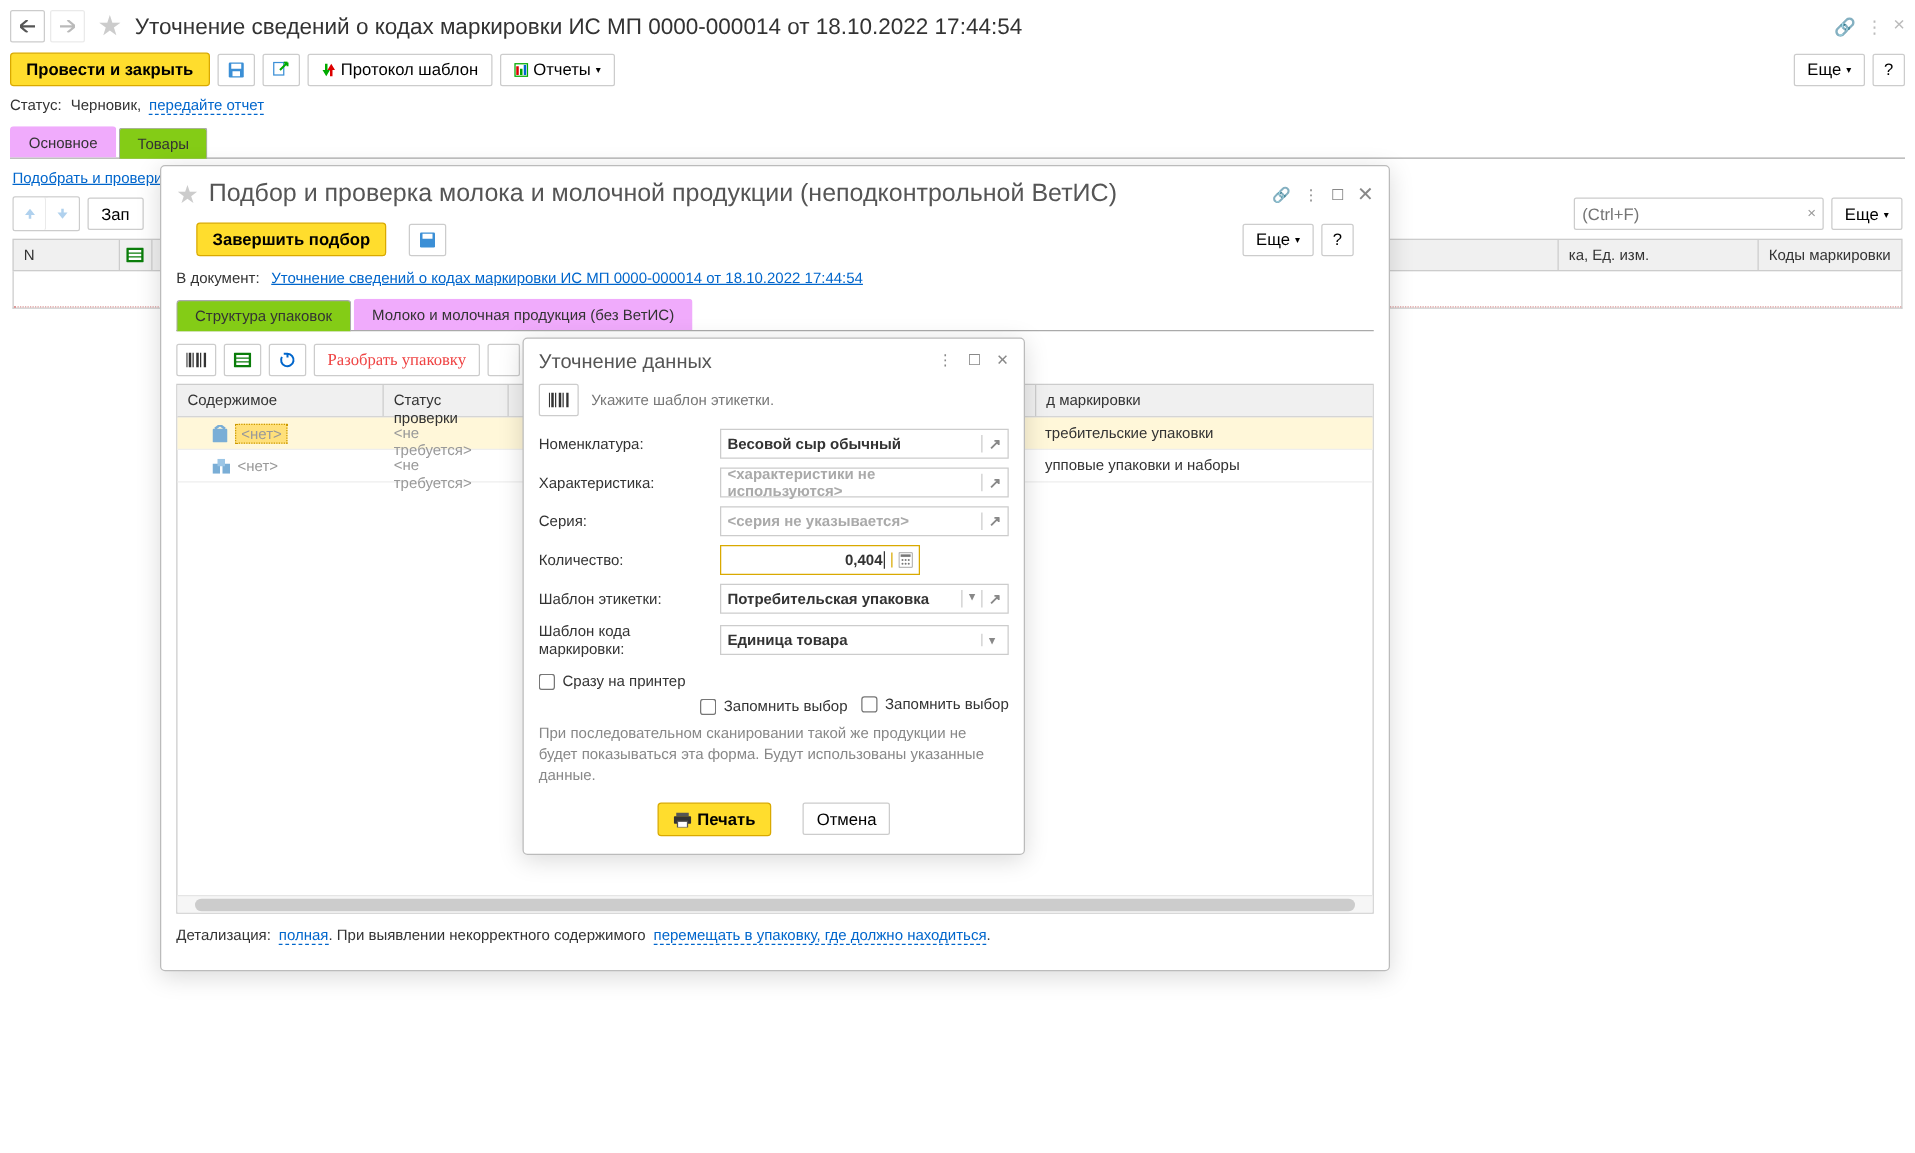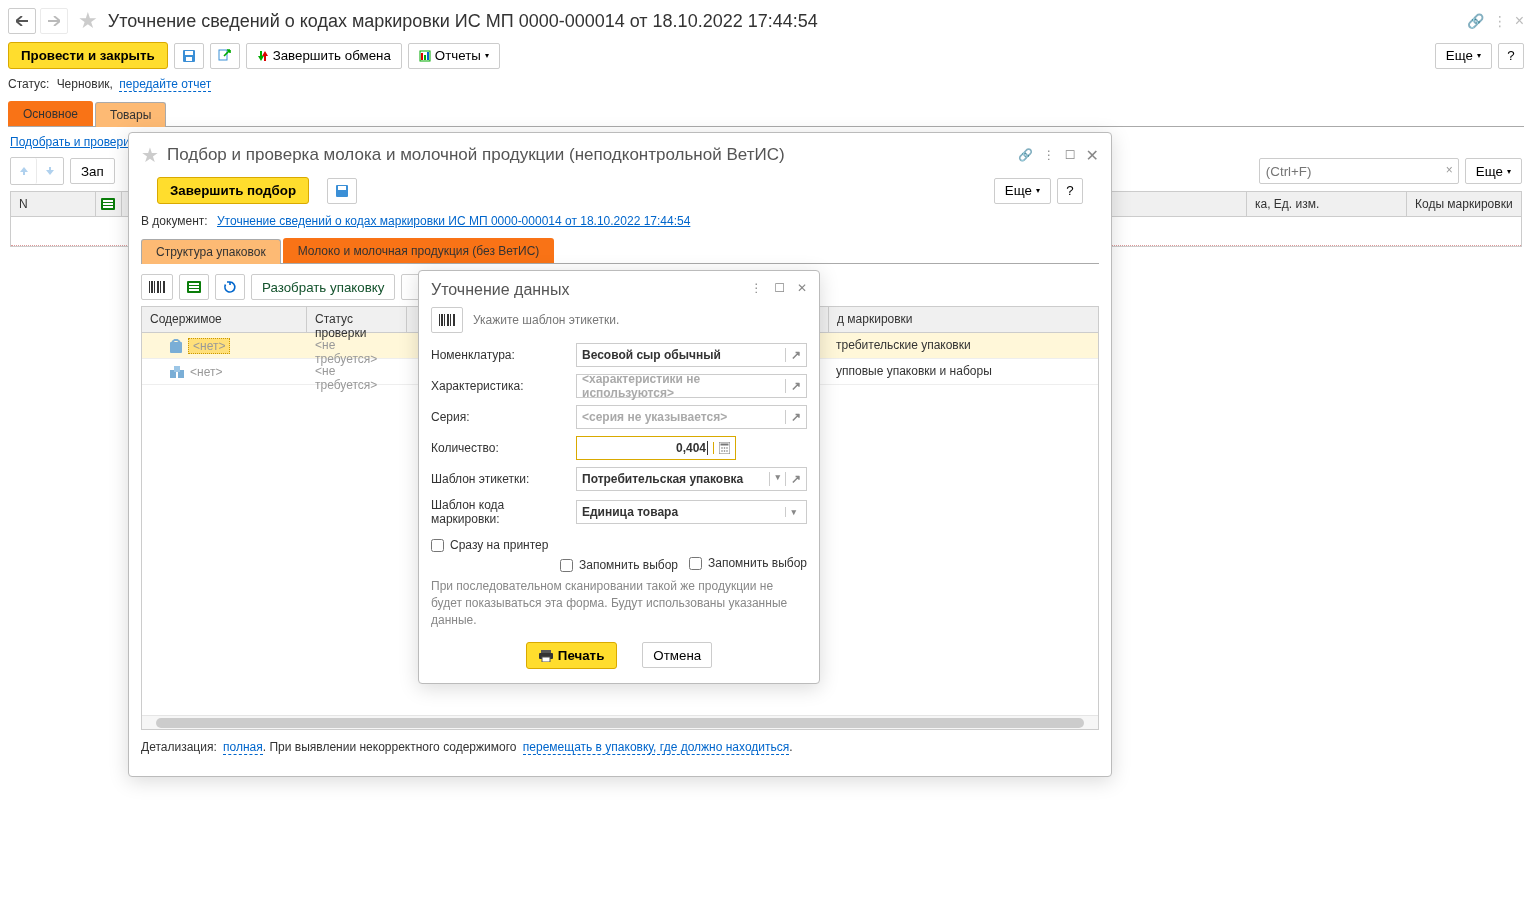--- a/index.html
+++ b/index.html
@@ -4,22 +4,22 @@
 <style>
 * { box-sizing: border-box; margin: 0; padding: 0; }
 body { font-family: Arial, sans-serif; font-size: 12px; background: #fff; color: #333; position: relative; width: 1532px; height: 922px; overflow: hidden; }
 .icon-btn { border: 1px solid #ccc; background: #fff; padding: 4px 7px; cursor: pointer; border-radius: 2px; display: inline-flex; align-items: center; justify-content: center; height: 26px; min-width: 26px; }
 .yellow-btn { background: #ffdd2d; border: 1px solid #d9a900; font-weight: bold; padding: 5px 12px; cursor: pointer; border-radius: 3px; }
 .btn { border: 1px solid #ccc; background: #fff; padding: 4px 10px; cursor: pointer; border-radius: 2px; display: inline-flex; align-items: center; gap: 4px; height: 26px; }
 .win-panel { border: 1px solid #bbb; background: #f5f5f5; box-shadow: 0 4px 20px rgba(0,0,0,0.15); }
 .link { color: #0066cc; text-decoration: none; cursor: pointer; }
 .dotted-link { color: #0066cc; text-decoration: none; cursor: pointer; border-bottom: 1px dashed #0066cc; }
 .tab-bar { display: flex; border-bottom: 1px solid #aaa; }
-.tab { padding: 5px 14px; border: 1px solid transparent; border-bottom: none; background: #f97316; cursor: pointer; border-radius: 3px 3px 0 0; margin-right: 2px; }
-.tab.active { background: #fdba74; border-color: #aaa; position: relative; top: 1px; }
+.tab { padding: 5px 14px; border: 1px solid transparent; border-bottom: none; background: #f0abfc; cursor: pointer; border-radius: 3px 3px 0 0; margin-right: 2px; }
+.tab.active { background: #84cc16; border-color: #aaa; position: relative; top: 1px; }
 .input-text { border: 1px solid #ccc; padding: 3px 5px; height: 24px; background: #fff; display: flex; align-items: center; justify-content: space-between; font-weight: bold; }
 .input-text.placeholder { color: #aaa; }
 .input-text.yellow { border: 1px solid #d9a900; }
 .grey { color: #999; }
 svg { display: block; }
 </style>
 </head>
 <body>
 
 <div style="position:absolute; left:8px; top:4px; right:8px;">
@@ -57,21 +57,21 @@
       <svg width="14" height="14" viewBox="0 0 14 14">
           <rect x="1" y="1" width="8" height="10" fill="#fff" stroke="#3b8fd6"></rect>
           <path d="M6 7 L12 1 M12 1 L9 1 M12 1 L12 4" stroke="#0a0" stroke-width="1.6" fill="none"></path>
         </svg>
     </button>
     <button class="btn">
       <svg width="12" height="12" viewBox="0 0 12 12">
           <path d="M3 1 L3 6 L1 6 L4 11 L7 6 L5 6 L5 1 Z" fill="#0a0"></path>
           <path d="M9 11 L9 6 L11 6 L8 1 L5 6 L7 6 L7 11 Z" fill="#d00"></path>
         </svg>
-      <span>Завершить обмена</span>
+      <span>Протокол шаблон</span>
     </button>
     <button class="btn">
       <svg width="12" height="12" viewBox="0 0 12 12">
           <rect x="1" y="1" width="10" height="10" fill="#fff" stroke="#0a0"></rect>
           <rect x="2" y="3" width="2" height="7" fill="#d00"></rect>
           <rect x="5" y="5" width="2" height="5" fill="#0a0"></rect>
           <rect x="8" y="2" width="2" height="8" fill="#06c"></rect>
         </svg>
       <span>Отчеты</span>
       <span style="font-size:8px;">▾</span>
@@ -141,21 +141,21 @@
     </div>
     <div style="border:1px solid #ccc; border-top:none; height:30px; position:relative;">
       <div style="position:absolute; left:0; right:0; bottom:0; border-bottom:1px dotted #d99;"></div>
     </div>
   </div>
 </div>
 
 <div class="win-panel" style="position:absolute; left:128px; top:132px; width:984px; height:645px; background:#fff; border-radius:4px;">
   <div style="display:flex; align-items:center; padding:10px 12px 6px 12px; gap:8px;">
     <span style="color:#ccc; font-size:20px;">★</span>
-    <span style="font-size:17px; color:#555;">Подбор и проверка молока и молочной продукции (неподконтрольной ВетИС)</span>
+    <span style="font-size:20px; color:#555;">Подбор и проверка молока и молочной продукции (неподконтрольной ВетИС)</span>
     <div style="margin-left:auto; display:flex; gap:10px; align-items:center; color:#888;">
       <span>🔗</span>
       <span>⋮</span>
       <span>☐</span>
       <span style="font-size:16px;">✕</span>
     </div>
   </div>
   <div style="display:flex; gap:18px; padding:4px 28px; align-items:center;">
     <button class="yellow-btn">Завершить подбор</button>
     <button class="icon-btn">
@@ -198,21 +198,21 @@
           <rect x="2" y="2" width="10" height="2" fill="#fff"></rect>
           <rect x="2" y="5" width="10" height="2" fill="#fff"></rect>
           <rect x="2" y="8" width="10" height="2" fill="#fff"></rect>
         </svg>
     </button>
     <button class="icon-btn">
       <svg width="14" height="14" viewBox="0 0 14 14">
           <path d="M7 2 A5 5 0 1 1 2.5 4.5 M7 2 L4 2 M7 2 L7 5" stroke="#06c" stroke-width="1.6" fill="none"></path>
         </svg>
     </button>
-    <button class="btn" style="color:#14532d;">Разобрать упаковку</button>
+    <button class="btn" style="color:#ef4444;font-family:Liberation Serif, serif;">Разобрать упаковку</button>
     <button class="btn" style="width:26px; padding:0;"></button>
   </div>
 
   <div style="margin:6px 12px; border:1px solid #ccc;">
     <div style="display:flex; background:#f0f0f0; border-bottom:1px solid #ccc; height:26px;">
       <div style="width:165px; padding:5px 8px; border-right:1px solid #ccc;">Содержимое</div>
       <div style="width:100px; padding:5px 8px; border-right:1px solid #ccc;">Статус проверки</div>
       <div style="flex:1;"></div>
       <div style="width:270px; padding:5px 8px; border-left:1px solid #ccc;">д маркировки</div>
     </div>

